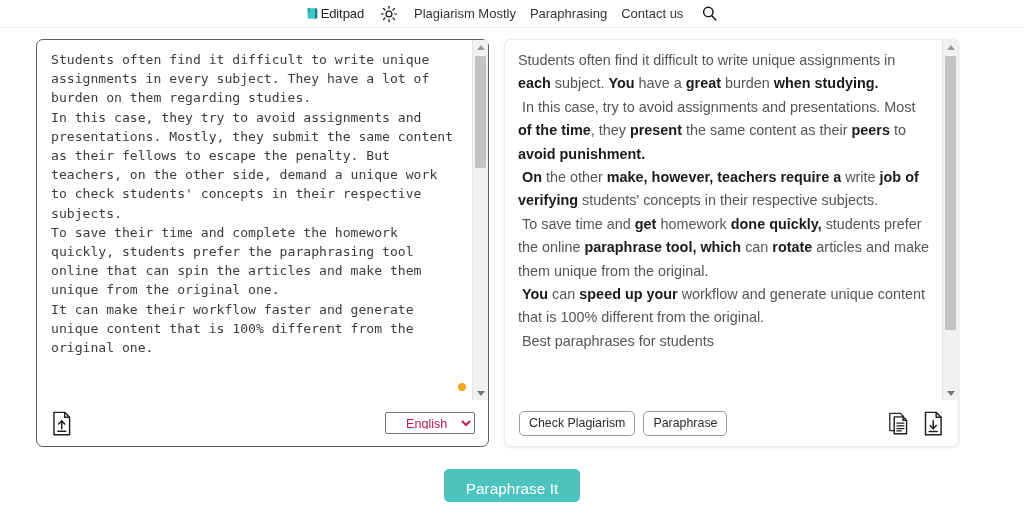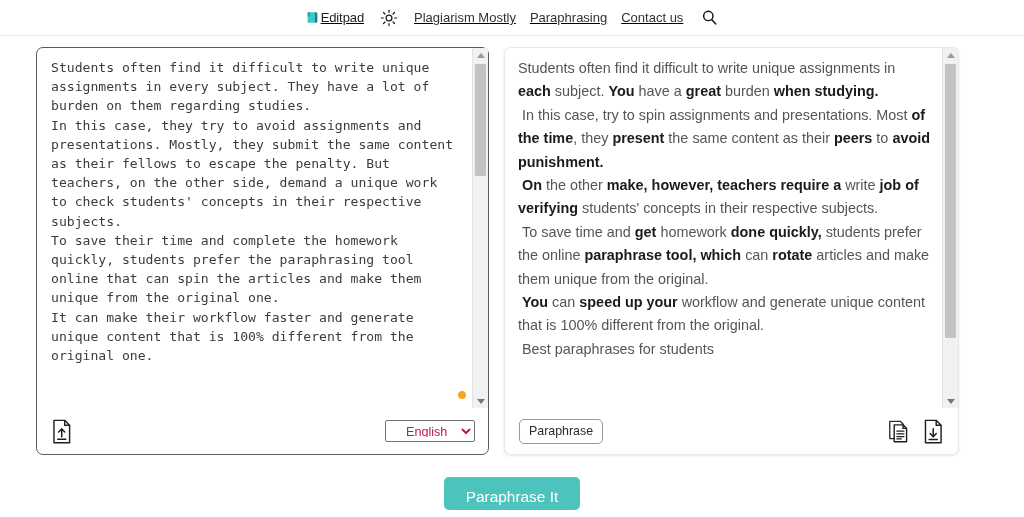--- a/index.html
+++ b/index.html
@@ -10,29 +10,28 @@
     width: 1024px;
     height: 517px;
     background: #ffffff;
     font-family: "Liberation Sans", sans-serif;
     overflow: hidden;
     position: relative;
   }
 
   
   .header {
-    height: 36px;
+    height: 28px;
     background: #ffffff;
     border-bottom: 1px solid #ececec;
     display: flex;
     align-items: center;
     justify-content: center;
     gap: 0;
     box-sizing: border-box;
-    text-decoration: underline;
   }
   .nav-inner {
     display: flex;
     align-items: center;
     gap: 14px;
   }
   .brand {
     display: flex;
     align-items: center;
     gap: 2px;
@@ -336,40 +335,41 @@
         <option>French</option>
         <option>German</option>
         <option>Dutch</option>
       </select>
     </div>
   </div>
 
   <div class="panel panel-right">
     <div class="editor-area">
       <div class="editor-text sans" id="output-text"><span>Students often find it difficult to write unique assignments in </span><b>each</b><span> subject. </span><b>You</b><span> have a </span><b>great</b><span> burden </span><b>when studying.</b>
-<span> In this case, try to spin assignments and presentations. Most </span><b>of the time</b><span>, they </span><b>present</b><span> the same content as their </span><b>peers</b><span> to </span><b>avoid punishment.</b>
+<span> In this case, try to avoid assignments and presentations. Most </span><b>of the time</b><span>, they </span><b>present</b><span> the same content as their </span><b>peers</b><span> to </span><b>avoid punishment.</b>
 <span> </span><b>On</b><span> the other </span><b>make, however, teachers require a</b><span> write </span><b>job of verifying</b><span> students' concepts in their respective subjects.</span>
 <span> To save time and </span><b>get</b><span> homework </span><b>done quickly,</b><span> students prefer the online </span><b>paraphrase tool, which</b><span> can </span><b>rotate</b><span> articles and make them unique from the original.</span>
 <span> </span><b>You</b><span> can </span><b>speed up your</b><span> workflow and generate unique content that is 100% different from the original.</span>
 <span> Best paraphrases for students</span>
 
 </div>
 
       <div class="scrollbar">
         <div class="sb-arrow up">
             <i></i>
           </div>
         <div class="sb-thumb right-thumb"></div>
         <div class="sb-arrow down">
             <i></i>
           </div>
       </div>
     </div>
 
     <div class="panel-footer">
+      <button class="pill-btn">Check Plagiarism</button>
       <button class="pill-btn">Paraphrase</button>
 
       <span class="footer-spacer"></span>
 
       <span>
         <svg class="icon-btn" viewBox="0 0 26 28" aria-hidden="true">
           <path d="M2 2.5 h12 l3.5 3.5 v16 h-15.5 z" fill="#ffffff" stroke="#2b2b2b" stroke-width="1.5" stroke-linejoin="round"></path>
           <path d="M7 6.5 h10 l4 4 v15 h-14 z" fill="#ffffff" stroke="#1f1f1f" stroke-width="1.6" stroke-linejoin="round"></path>
           <path d="M17 6.5 v4 h4" fill="none" stroke="#1f1f1f" stroke-width="1.6" stroke-linejoin="round"></path>
           <g stroke="#1f1f1f" stroke-width="1.4" stroke-linecap="round">

